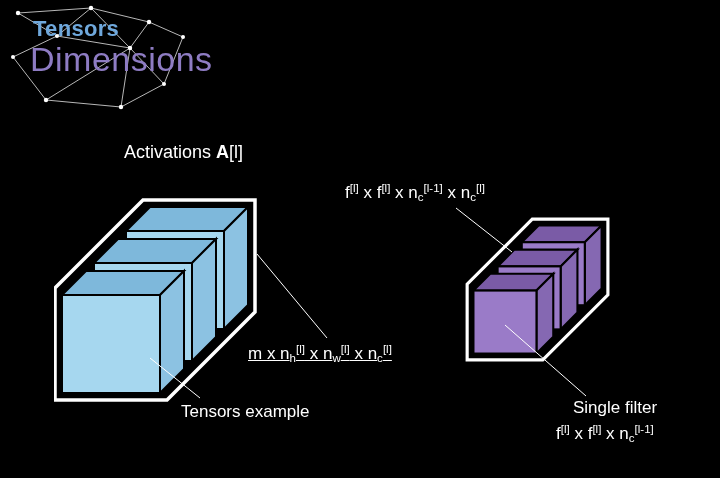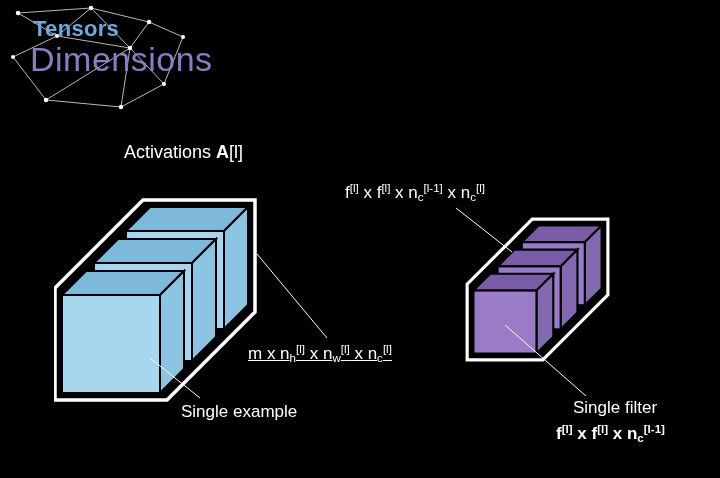--- a/index.html
+++ b/index.html
@@ -89,18 +89,18 @@
   <div class="abs title" style="left: 30px; top: 40px; color: rgb(142, 124, 195);">Dimensions</div>
 
   <div class="abs heading" style="left:124px; top:122px;margin-top:20px;">
     <span>Activations </span><span class="sym">A</span><span>[l]</span>
   </div>
 
   <div class="abs formula" style="left:345px; top:182px;"><span>f</span><span class="sup">[l]</span><span> x f</span><span class="sup">[l]</span><span> x n</span><span class="sub">c</span><span class="sup">[l-1]</span><span> x n</span><span class="sub">c</span><span class="sup">[l]</span></div>
 
   <div class="abs formula" style="left:248px; top:343px;text-decoration:underline;"><span>m x n</span><span class="sub">h</span><span class="sup">[l]</span><span> x n</span><span class="sub">w</span><span class="sup">[l]</span><span> x n</span><span class="sub">c</span><span class="sup">[l]</span></div>
 
-  <div class="abs caption" style="left:181px; top:402px;">Single example</div>
+  <div class="abs caption" style="left:181px; top:402px;">Tensors example</div>
 
   <div class="abs caption" style="left:573px; top:398px;">Single filter</div>
-  <div class="abs formula" style="left:556px; top:423px;font-weight:bold;"><span>f</span><span class="sup">[l]</span><span> x f</span><span class="sup">[l]</span><span> x n</span><span class="sub">c</span><span class="sup">[l-1]</span></div>
+  <div class="abs formula" style="left:556px; top:423px;"><span>f</span><span class="sup">[l]</span><span> x f</span><span class="sup">[l]</span><span> x n</span><span class="sub">c</span><span class="sup">[l-1]</span></div>
 
 </div>
 
 </body></html>

